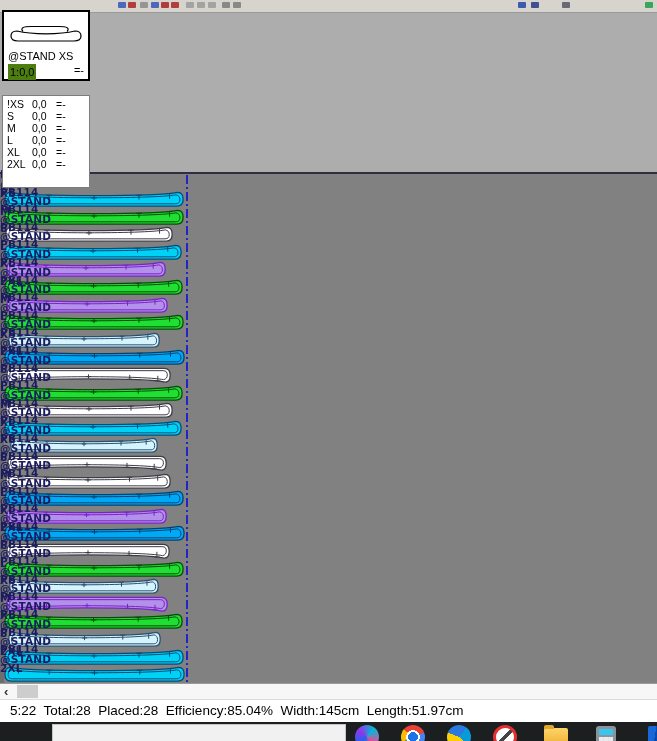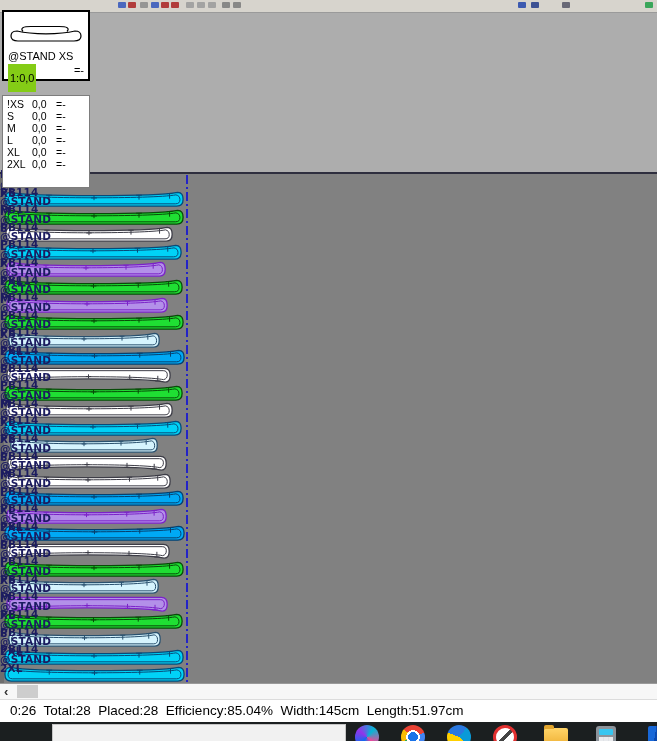--- a/index.html
+++ b/index.html
@@ -29,21 +29,21 @@
     pointer-events:none;color:#1c1c60;
     font:600 10.5px/9.5px "DejaVu Sans",sans-serif;letter-spacing:.2px;}
 
   
   .preview-panel{position:absolute;left:2px;top:10px;width:88px;height:71px;
     background:#fff;border:2px solid #000;box-sizing:border-box;z-index:60;}
   .preview-panel .pill{position:absolute;left:5px;top:12px;}
   .preview-name{position:absolute;left:4px;top:38px;font-size:11px;color:#000;}
   .preview-row{position:absolute;left:4px;right:4px;top:52px;display:flex;
     justify-content:space-between;font-size:11px;color:#000;}
-  .scale-hl{background:#84cc16;padding:8px 2px;}
+  .scale-hl{background:#4d7c0f;padding:2px 2px;}
 
   .sizes-panel{position:absolute;left:2px;top:95px;width:88px;height:93px;
     background:#fff;border:1px solid #7d7d7d;box-sizing:border-box;z-index:60;
     padding:2px 0 0 4px;}
   .size-row{display:flex;font-size:10.5px;line-height:12px;color:#000;}
   .size-row .sz{width:25px;}
   .size-row .val{width:24px;}
 
   
   .hscroll{position:absolute;left:0;top:683px;width:657px;height:16px;
@@ -495,21 +495,21 @@
         <span class="eq">=-</span>
       </div>
     </div>
 
   <div class="hscroll">
     <div class="hs-arrow">‹</div>
     <div class="hs-thumb"></div>
   </div>
 
   <div class="statusbar">
-    <div class="status-text" id="status-text">0:26  Total:28  Placed:28  Efficiency:85.04%  Width:145cm  Length:51.97cm</div>
+    <div class="status-text" id="status-text">5:22  Total:28  Placed:28  Efficiency:85.04%  Width:145cm  Length:51.97cm</div>
   </div>
 
   <div class="taskbar">
     <div class="tb-window"></div>
     <div id="taskbar-icons">
         <div class="ticon icon-copilot" style="left: 355px;"></div>
         <div class="ticon icon-chrome" style="left: 401px;"></div>
         <div class="ticon icon-photos" style="left: 447px;"></div>
         <div class="ticon icon-opera" style="left: 493px;"></div>
         <div class="ticon icon-folder" style="left: 544px;"></div>

